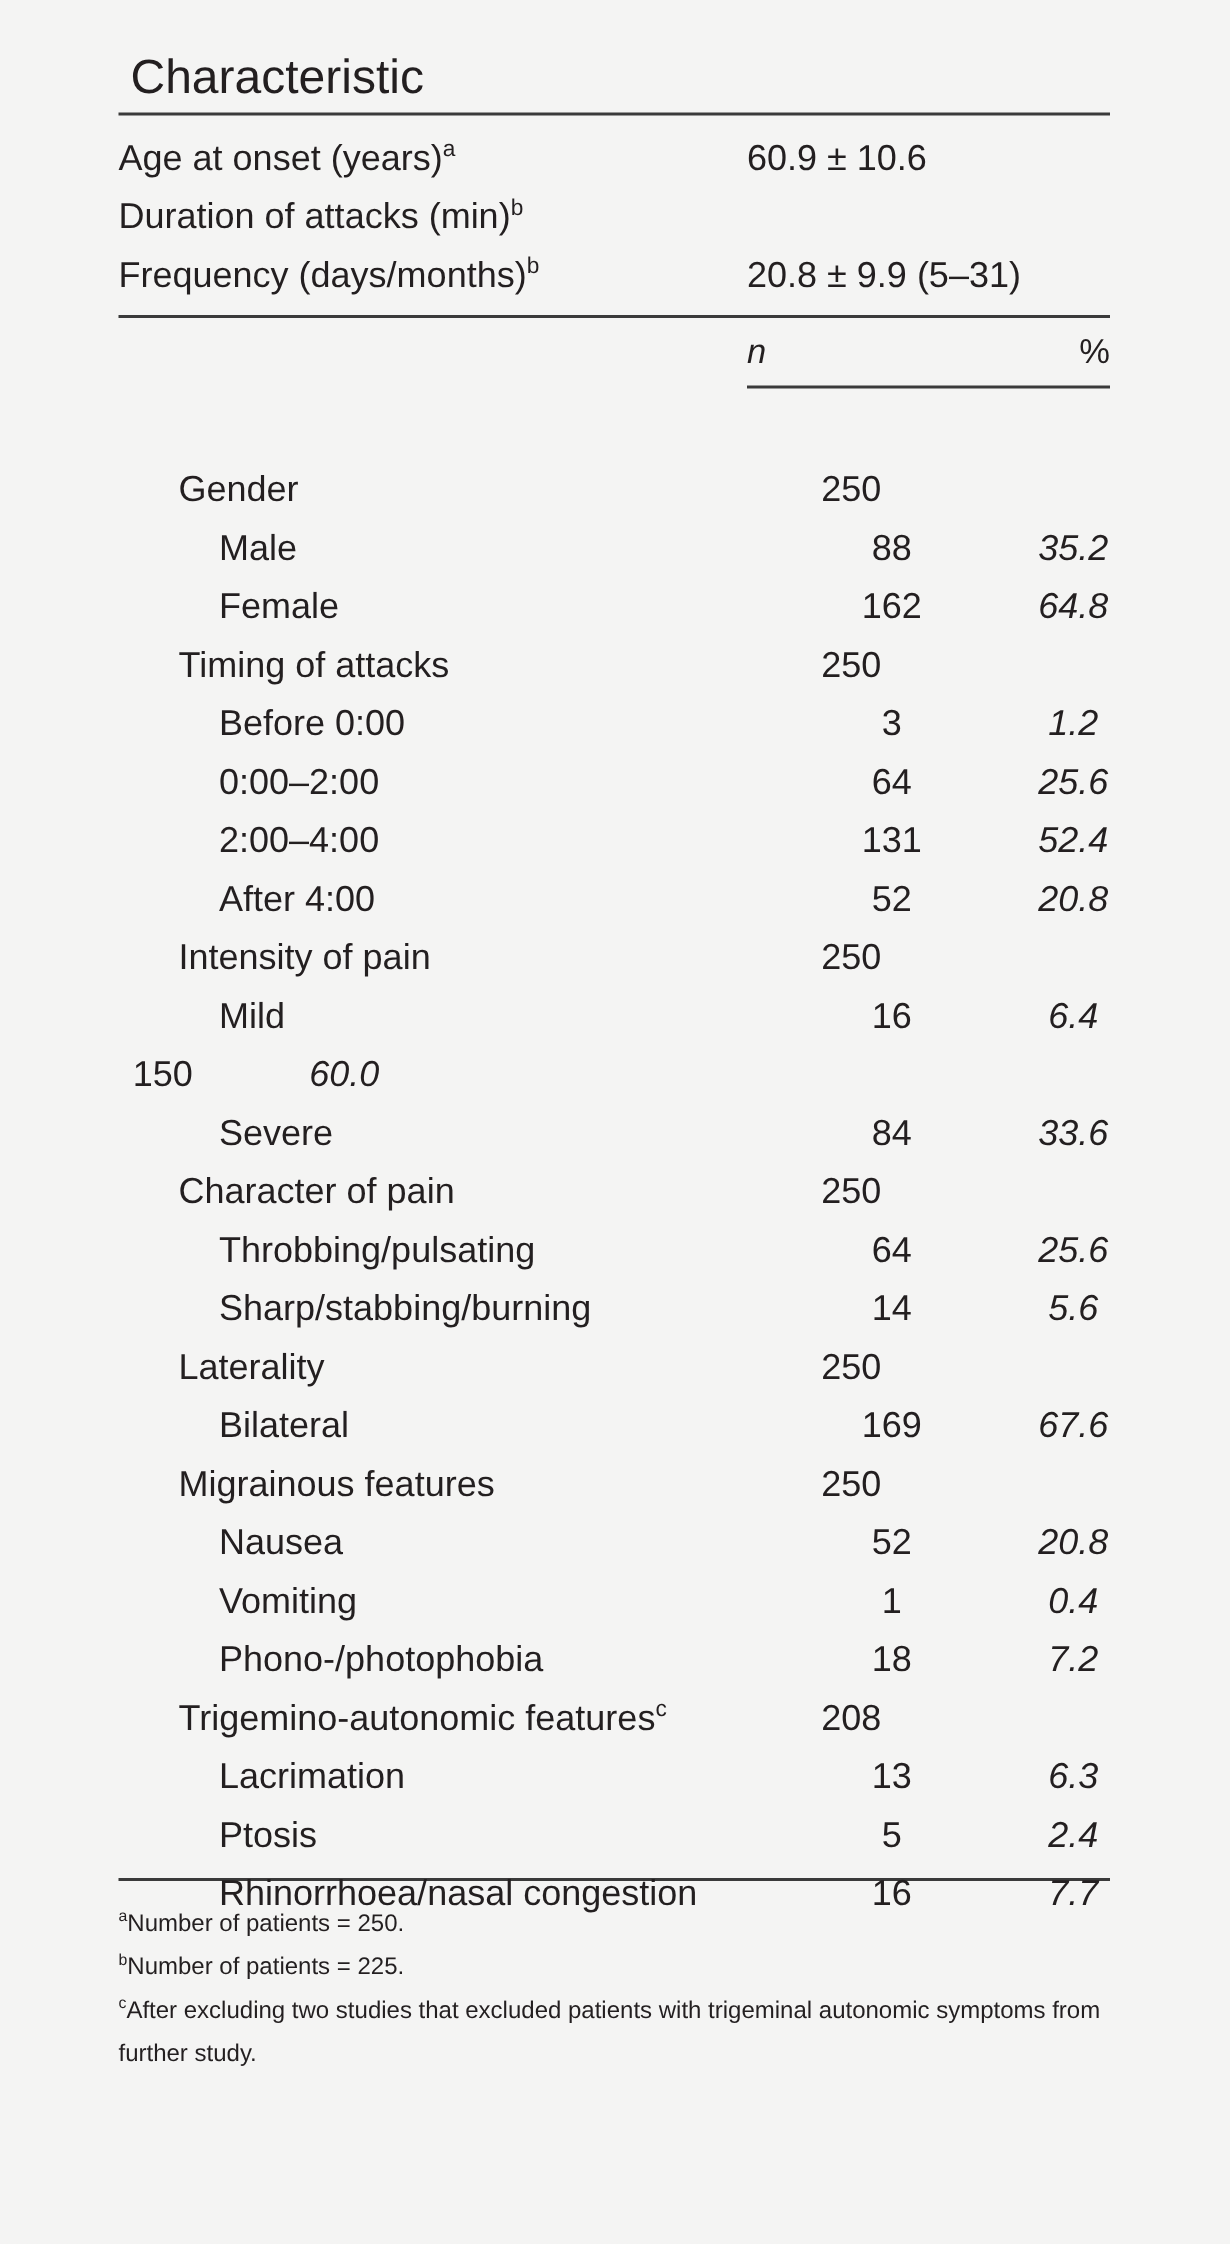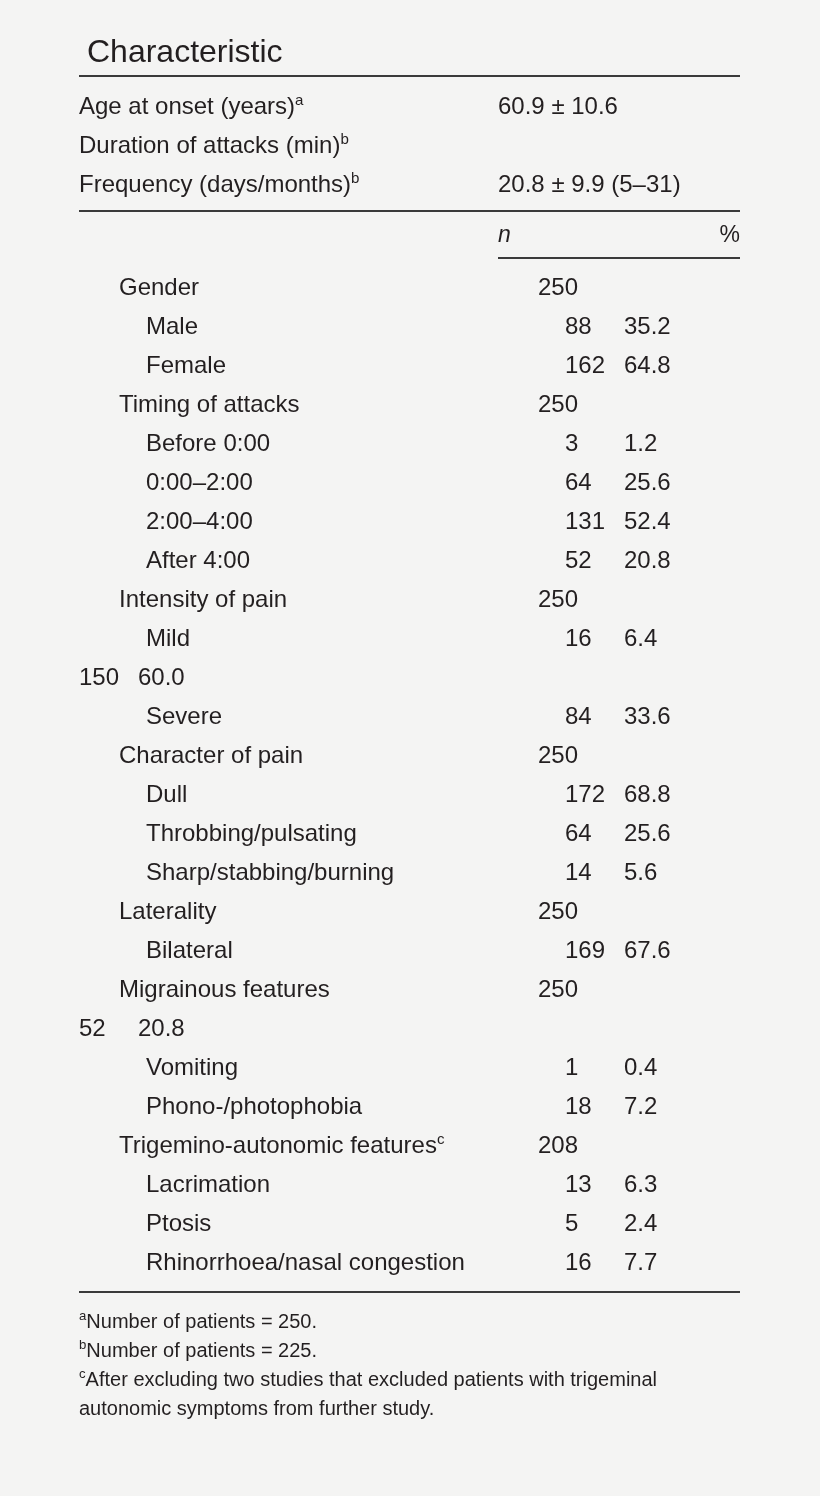--- a/index.html
+++ b/index.html
@@ -50,28 +50,30 @@
     flex: 0 0 419px;
     width: 419px;
     text-align: left;
     white-space: nowrap;
     overflow: visible;
     margin-left: 40px;
   }
   .cell-n {
     flex: 0 0 59px;
     width: 59px;
-    text-align: left;
-    white-space: nowrap;
+    text-align: center;
+    white-space: nowrap;
+    margin-top: 40px;
   }
   .cell-pct {
     flex: 0 0 183px;
     width: 183px;
-    text-align: left;
-    white-space: nowrap;
+    text-align: center;
+    white-space: nowrap;
+    font-style: italic;
   }
   .indent {
     padding-left: 27px;
   }
 
   
   .caption {
     font-size: 32px;
     line-height: 30px;
     padding: 36px 0 9px 8px;
@@ -125,21 +127,21 @@
 
   sup {
     font-size: 0.63em;
     vertical-align: super;
     line-height: 0;
   }
 
   
   .footnotes {
     padding-top: 14px;
-    font-size: 20px;
+    font-size: 16px;
     line-height: 29px;
     width: 666px;
   }
   .footnote {
     white-space: normal;
   }
   .footnote sup {
     font-size: 0.66em;
   }
 </style>
@@ -238,25 +240,20 @@
         <div class="cell-label indent"><span>Severe</span></div>
         <div class="cell-n">84</div>
         <div class="cell-pct">33.6</div>
       </div>
       <div class="row">
         <div class="cell-label"><span>Character of pain</span></div>
         <div class="cell-n">250</div>
         <div class="cell-pct"></div>
       </div>
       <div class="row">
-        <div class="cell-label indent"><span>Dull</span></div>
-        <div class="cell-n">172</div>
-        <div class="cell-pct">68.8</div>
-      </div>
-      <div class="row">
         <div class="cell-label indent"><span>Throbbing/pulsating</span></div>
         <div class="cell-n">64</div>
         <div class="cell-pct">25.6</div>
       </div>
       <div class="row">
         <div class="cell-label indent"><span>Sharp/stabbing/burning</span></div>
         <div class="cell-n">14</div>
         <div class="cell-pct">5.6</div>
       </div>
       <div class="row">
@@ -268,20 +265,21 @@
         <div class="cell-label indent"><span>Bilateral</span></div>
         <div class="cell-n">169</div>
         <div class="cell-pct">67.6</div>
       </div>
       <div class="row">
         <div class="cell-label"><span>Migrainous features</span></div>
         <div class="cell-n">250</div>
         <div class="cell-pct"></div>
       </div>
       <div class="row">
+        <div class="cell-label indent"><span>Nausea</span></div>
         <div class="cell-n">52</div>
         <div class="cell-pct">20.8</div>
       </div>
       <div class="row">
         <div class="cell-label indent"><span>Vomiting</span></div>
         <div class="cell-n">1</div>
         <div class="cell-pct">0.4</div>
       </div>
       <div class="row">
         <div class="cell-label indent"><span>Phono-/photophobia</span></div>

